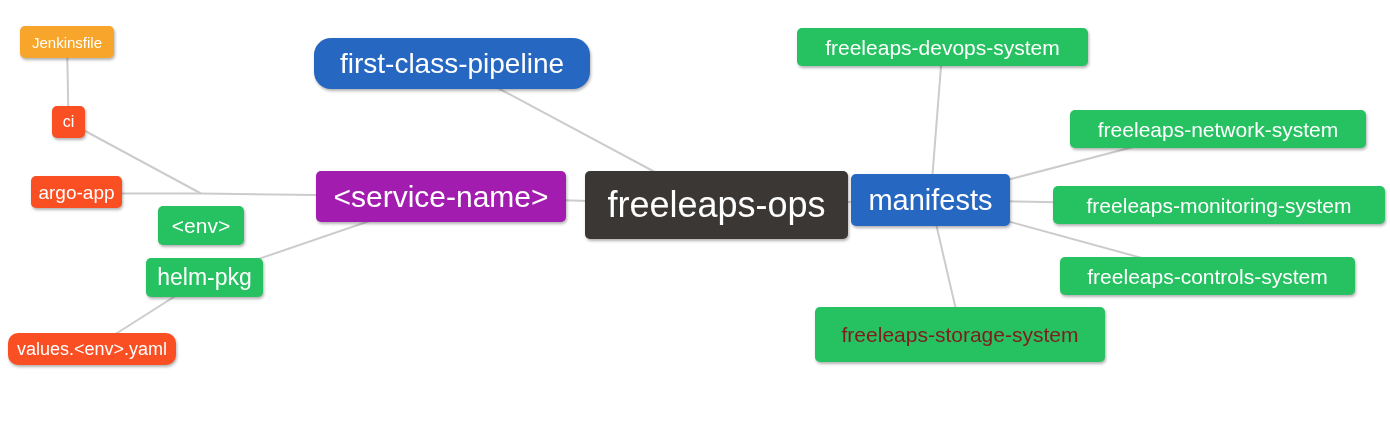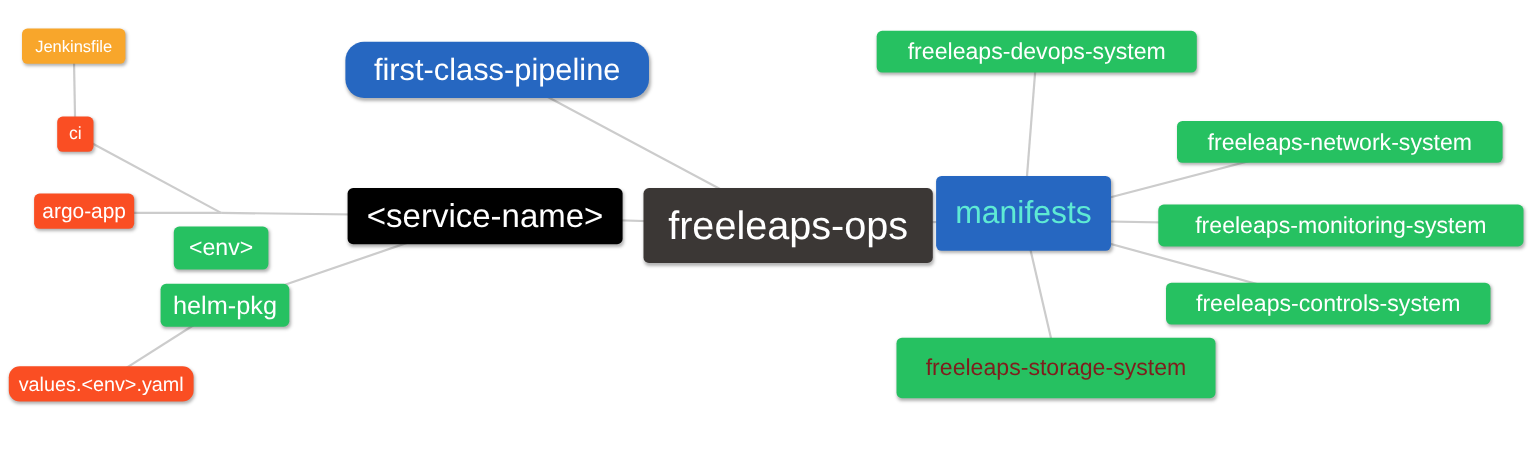--- a/index.html
+++ b/index.html
@@ -58,21 +58,21 @@
       <line x1="930.5" y1="200" x2="960" y2="327" stroke="#CCCCCC" stroke-width="2"></line>
     </svg>
 
 <div class="node" style="left: 20px; top: 26px; width: 94px; height: 28px; font-size: 15px; background: rgb(248, 166, 43); color: rgb(255, 255, 255);">Jenkinsfile</div>
     <div class="node" style="left: 52px; top: 106px; width: 33px; height: 32px; font-size: 16px; background: rgb(250, 78, 35); color: rgb(255, 255, 255);">ci</div>
     <div class="node" style="left: 31px; top: 176px; width: 91px; height: 18px; font-size: 19px; background: rgb(250, 78, 35); color: rgb(255, 255, 255);">argo-app</div>
     <div class="node" style="left: 158px; top: 174px; width: 86px; height: 39px; font-size: 21px; background: rgb(38, 193, 97); color: rgb(255, 255, 255); margin-top: 32px;">&lt;env&gt;</div>
     <div class="node" style="left: 146px; top: 258px; width: 117px; height: 39px; font-size: 23px; background: rgb(38, 193, 97); color: rgb(255, 255, 255);">helm-pkg</div>
     <div class="node" style="left: 8px; top: 333px; width: 168px; height: 32px; font-size: 18px; background: rgb(250, 78, 35); color: rgb(255, 255, 255); border-radius: 10px;">values.&lt;env&gt;.yaml</div>
     <div class="node" style="left: 314px; top: 38px; width: 276px; height: 51px; font-size: 28px; background: rgb(38, 103, 193); color: rgb(255, 255, 255); border-radius: 17px;">first-class-pipeline</div>
-    <div class="node" style="left: 316px; top: 171px; width: 250px; height: 51px; font-size: 30px; background: #000000; color: rgb(255, 255, 255);">&lt;service-name&gt;</div>
+    <div class="node" style="left: 316px; top: 171px; width: 250px; height: 51px; font-size: 30px; background: #a21caf; color: rgb(255, 255, 255);">&lt;service-name&gt;</div>
     <div class="node" style="left: 585px; top: 171px; width: 263px; height: 68px; font-size: 36px; background: rgb(59, 55, 53); color: rgb(255, 255, 255);">freeleaps-ops</div>
-    <div class="node" style="left: 851px; top: 160px; width: 159px; height: 68px; font-size: 29px; background: rgb(38, 103, 193); color: #5eead4;">manifests</div>
+    <div class="node" style="left: 851px; top: 174px; width: 159px; height: 52px; font-size: 29px; background: rgb(38, 103, 193); color: #ffffff;">manifests</div>
     <div class="node" style="left: 797px; top: 28px; width: 291px; height: 38px; font-size: 21px; background: rgb(38, 193, 97); color: rgb(255, 255, 255);">freeleaps-devops-system</div>
     <div class="node" style="left: 1054px; top: 110px; width: 296px; height: 38px; font-size: 21px; background: rgb(38, 193, 97); color: rgb(255, 255, 255); margin-left: 16px;">freeleaps-network-system</div>
     <div class="node" style="left: 1053px; top: 186px; width: 332px; height: 38px; font-size: 21px; background: rgb(38, 193, 97); color: rgb(255, 255, 255);">freeleaps-monitoring-system</div>
     <div class="node" style="left: 1060px; top: 257px; width: 295px; height: 38px; font-size: 21px; background: rgb(38, 193, 97); color: rgb(255, 255, 255);">freeleaps-controls-system</div>
     <div class="node" style="left: 815px; top: 307px; width: 290px; height: 55px; font-size: 21px; background: rgb(38, 193, 97); color: #7f1d1d;">freeleaps-storage-system</div>
   </div>
 
 </body></html>

